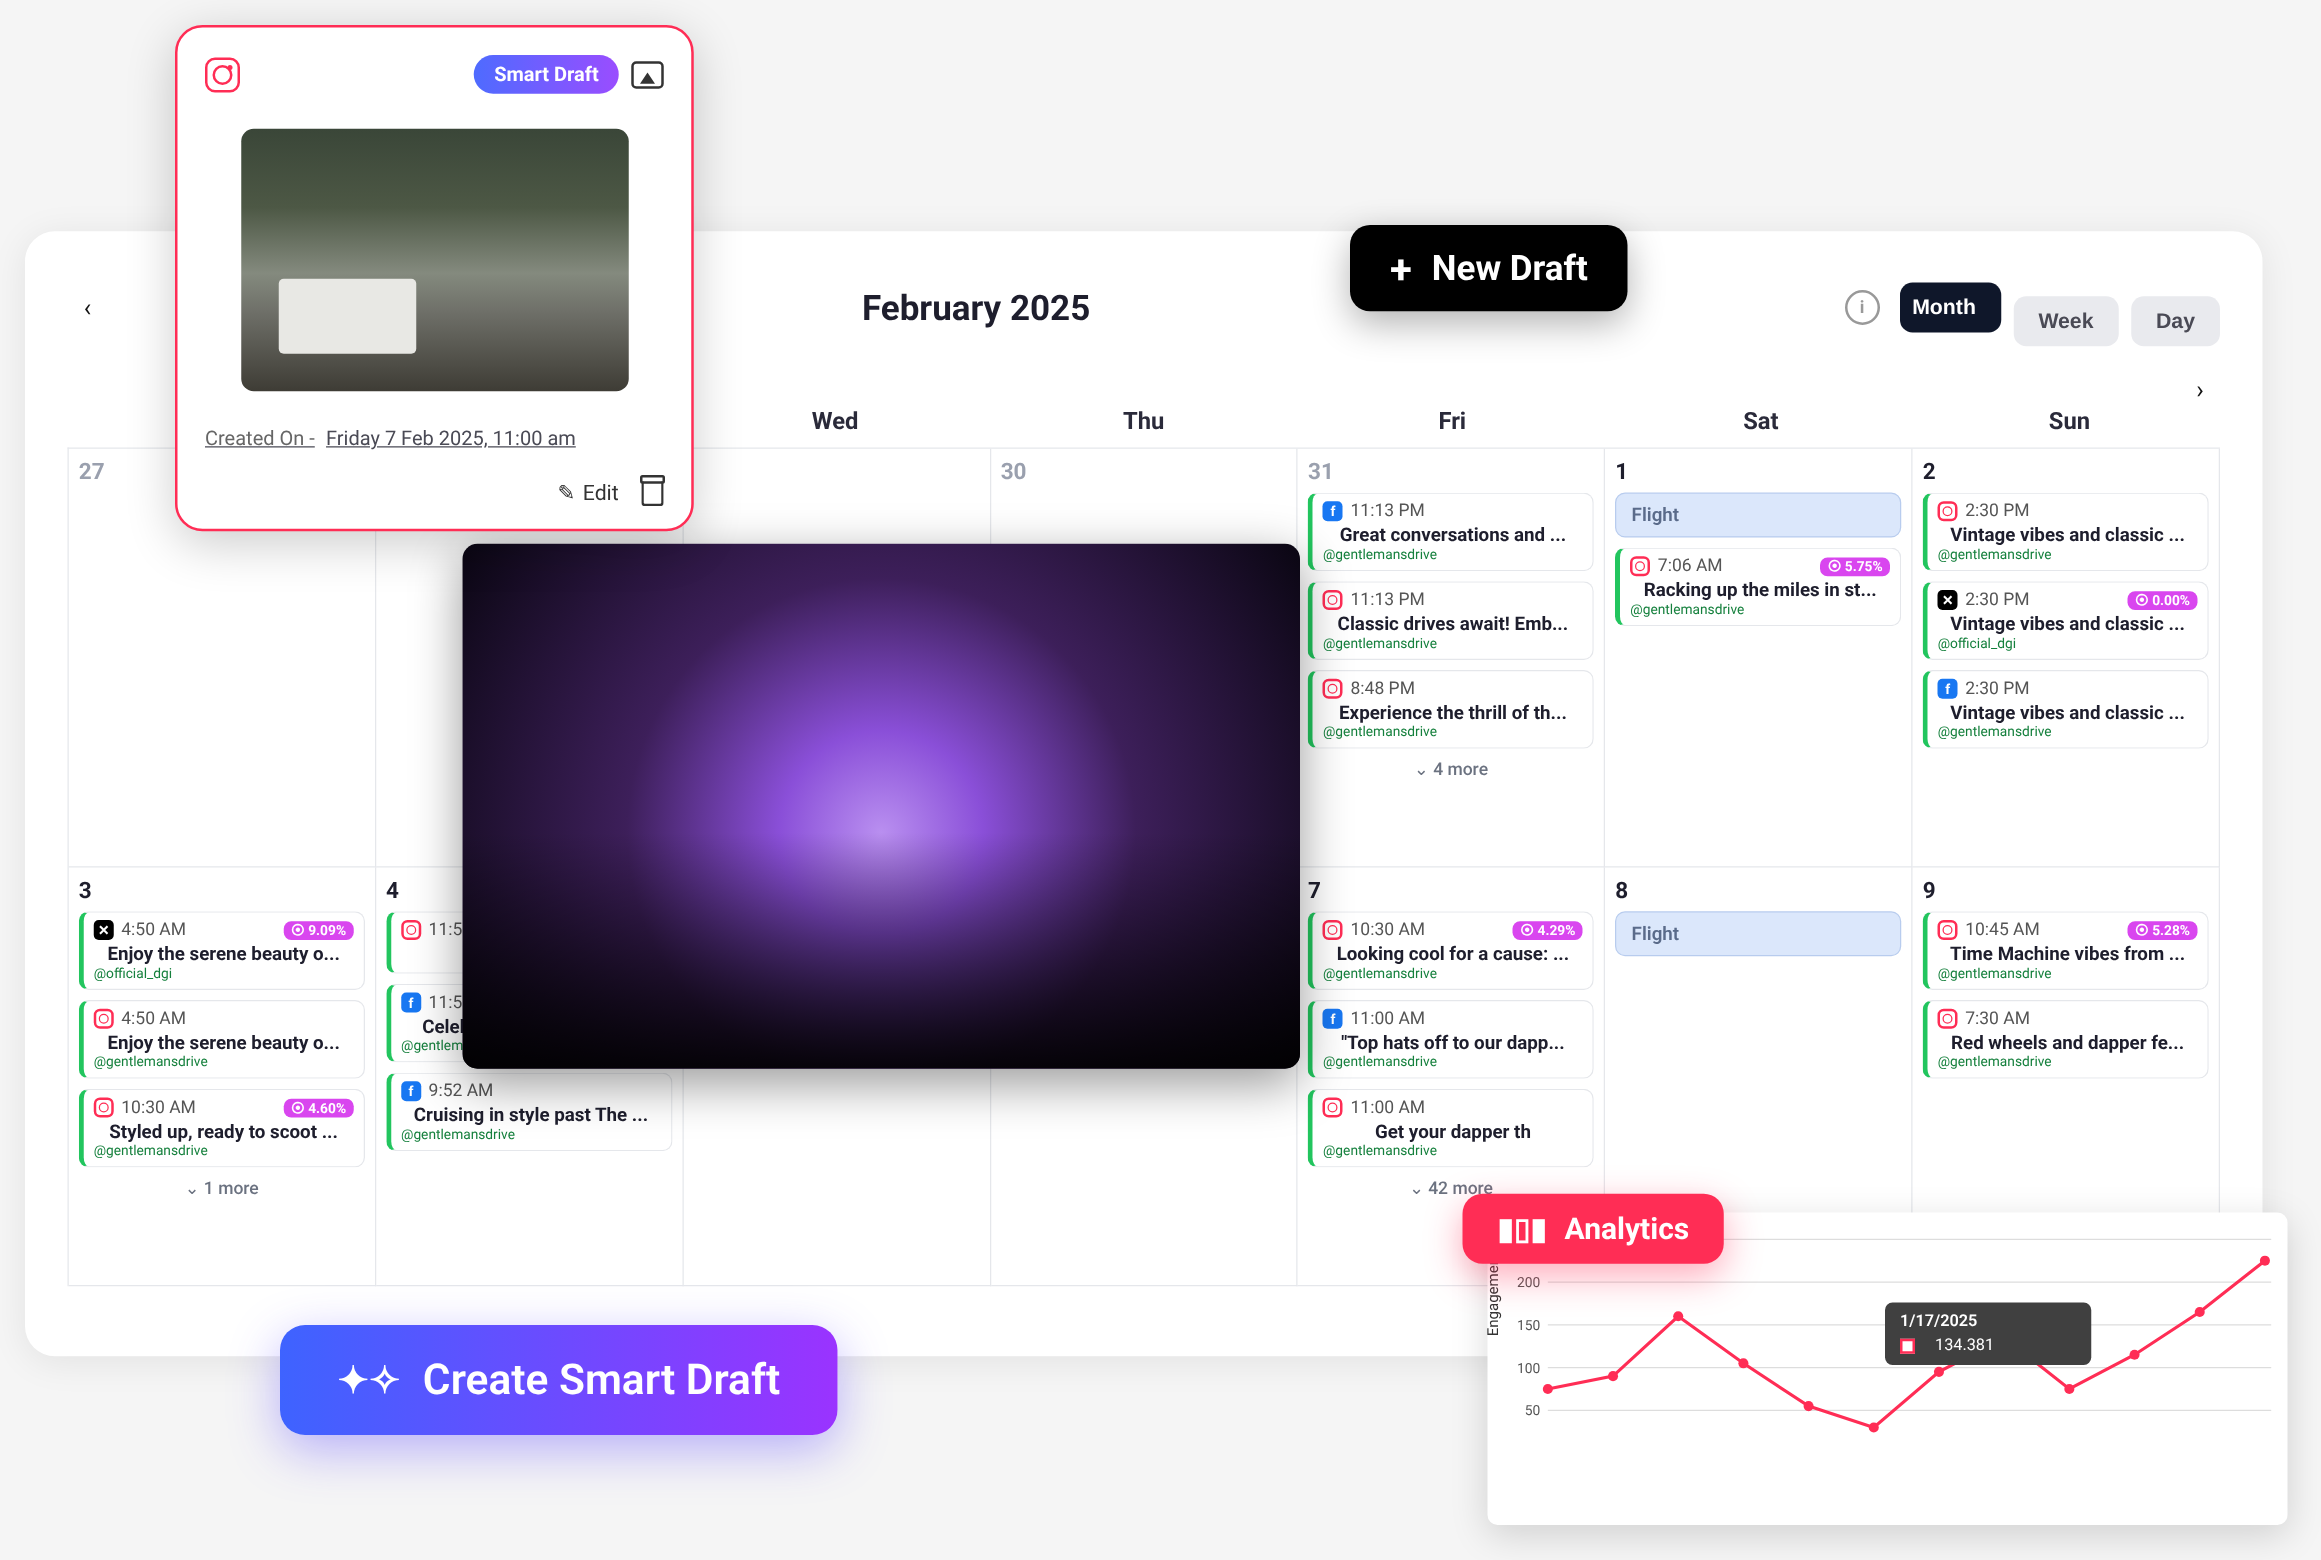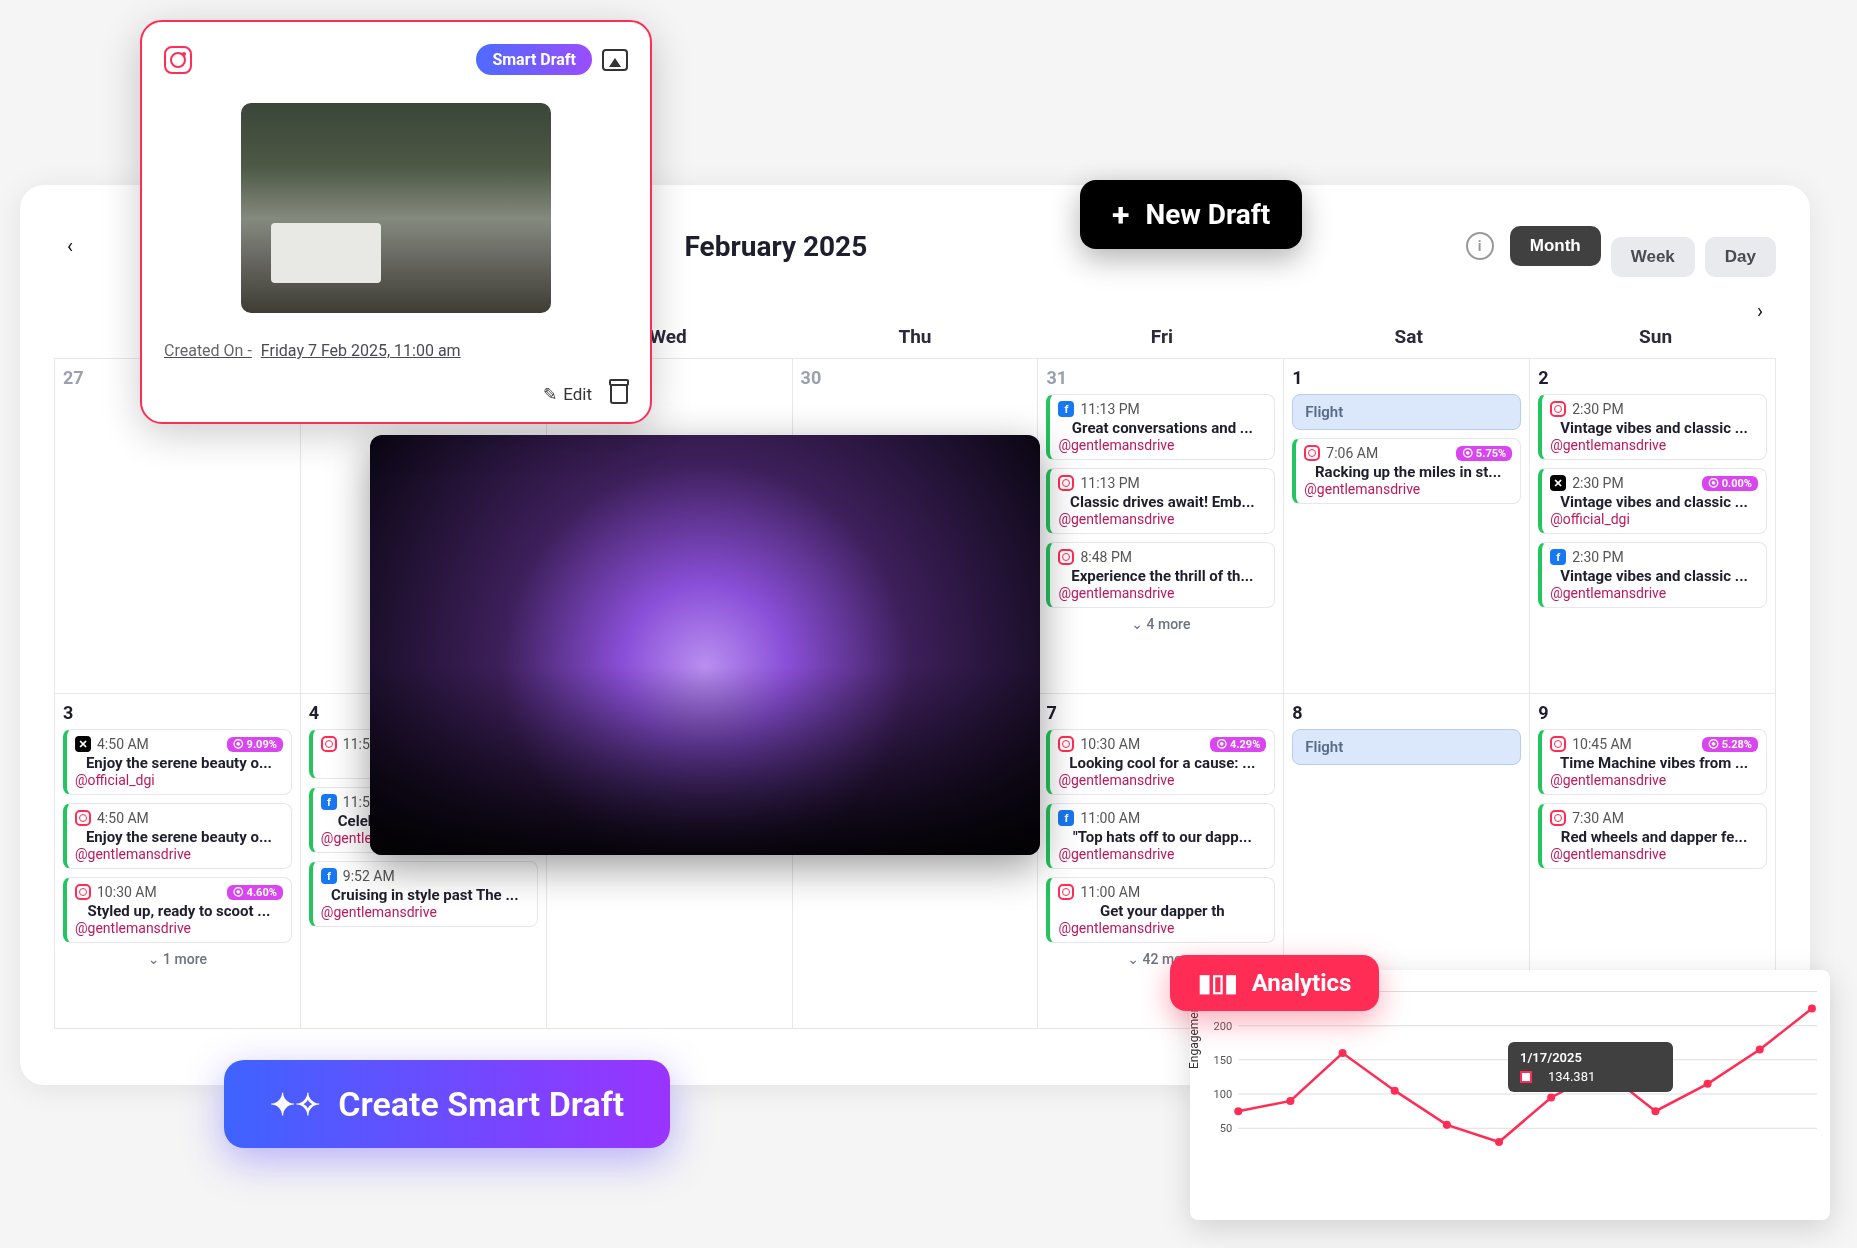--- a/index.html
+++ b/index.html
@@ -55,21 +55,21 @@
     margin-right:6px;
   }
   .view-btn {
     padding:10px 20px;
     border-radius:10px;
     font-weight:600;
     font-size:17px;
     cursor:pointer;
     border:none;
   }
-  .view-btn.active { background:#404040; color:#fff; }
+  .view-btn.active { background:#0f172a; color:#fff;padding-left:10px; }
   .view-btn.inactive { background:#e9eaee; color:#4a4a55;margin-top:22px; }
   .weekdays {
     display:grid;
     grid-template-columns: repeat(7,1fr);
     gap:6px;
     margin-top:48px;
     margin-bottom:10px;
   }
   .weekday {
     text-align:center;
@@ -127,35 +127,35 @@
     background:#d946ef;color:#fff;border-radius:6px;
     padding:1px 6px;font-size:11px;font-weight:700;
     display:flex;align-items:center;gap:2px;
   }
   .ev-title {
     font-weight:700;font-size:15px;color:#1e1e2d;
     white-space:nowrap;overflow:hidden;text-overflow:ellipsis;
     margin-top:2px;
     text-align:center;
   }
-  .ev-handle { font-size:14px;color:#be185d;white-space:nowrap;overflow:hidden;text-overflow:ellipsis;}
+  .ev-handle { font-size:11px;color:#15803d;white-space:nowrap;overflow:hidden;text-overflow:ellipsis;}
   .flight-pill {
     background:#dbe7fb;border:1px solid #b8ccee;border-radius:8px;
     padding:8px 12px;font-weight:600;color:#5a6b8a;font-size:15px;
     margin-bottom:8px;
   }
   .more-link {
     text-align:center;color:#6b7280;font-size:14px;font-weight:500;
     margin-top:4px;
   }
   
   .draft-card {
     position:absolute;
     left:140px; top:20px;
-    width:512px;
+    width:415px;
     background:#fff;
     border:2px solid #ff2d55;
     border-radius:22px;
     box-shadow:0 10px 40px rgba(0,0,0,0.2);
     padding:22px 22px 18px;
     z-index:50;
   }
   .draft-head {
     display:flex;justify-content:space-between;align-items:center;
     margin-bottom:28px;

